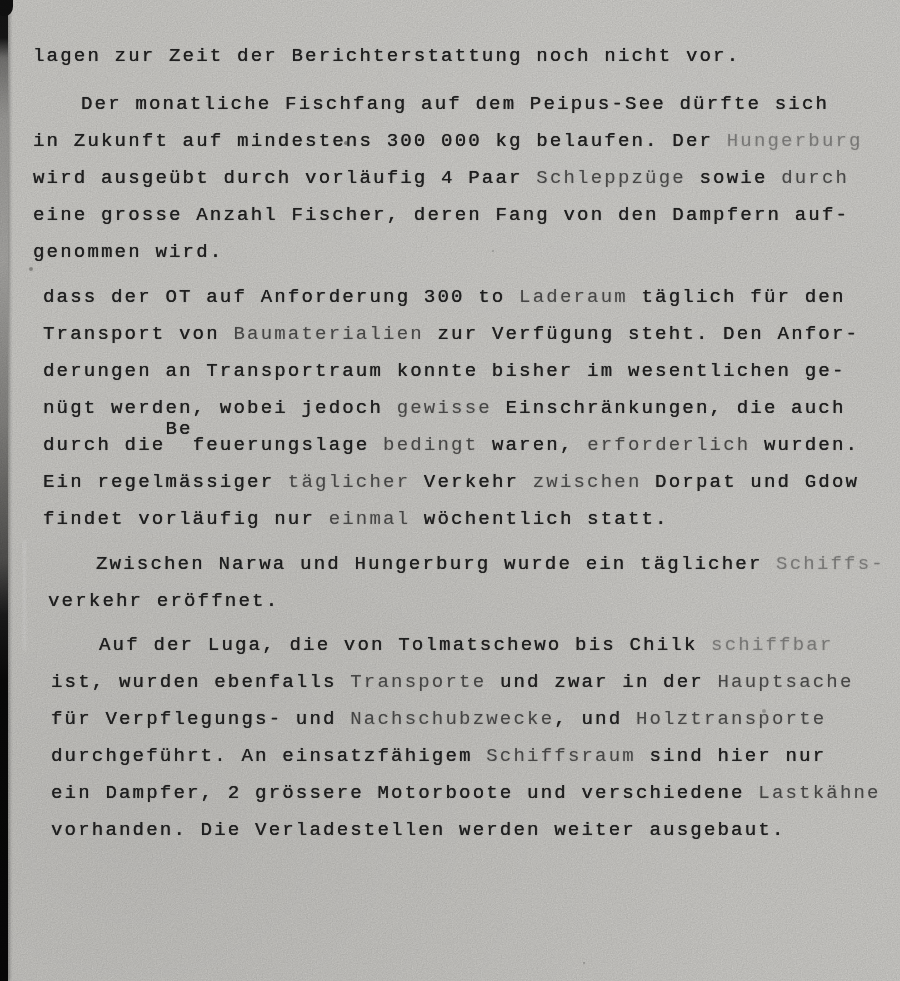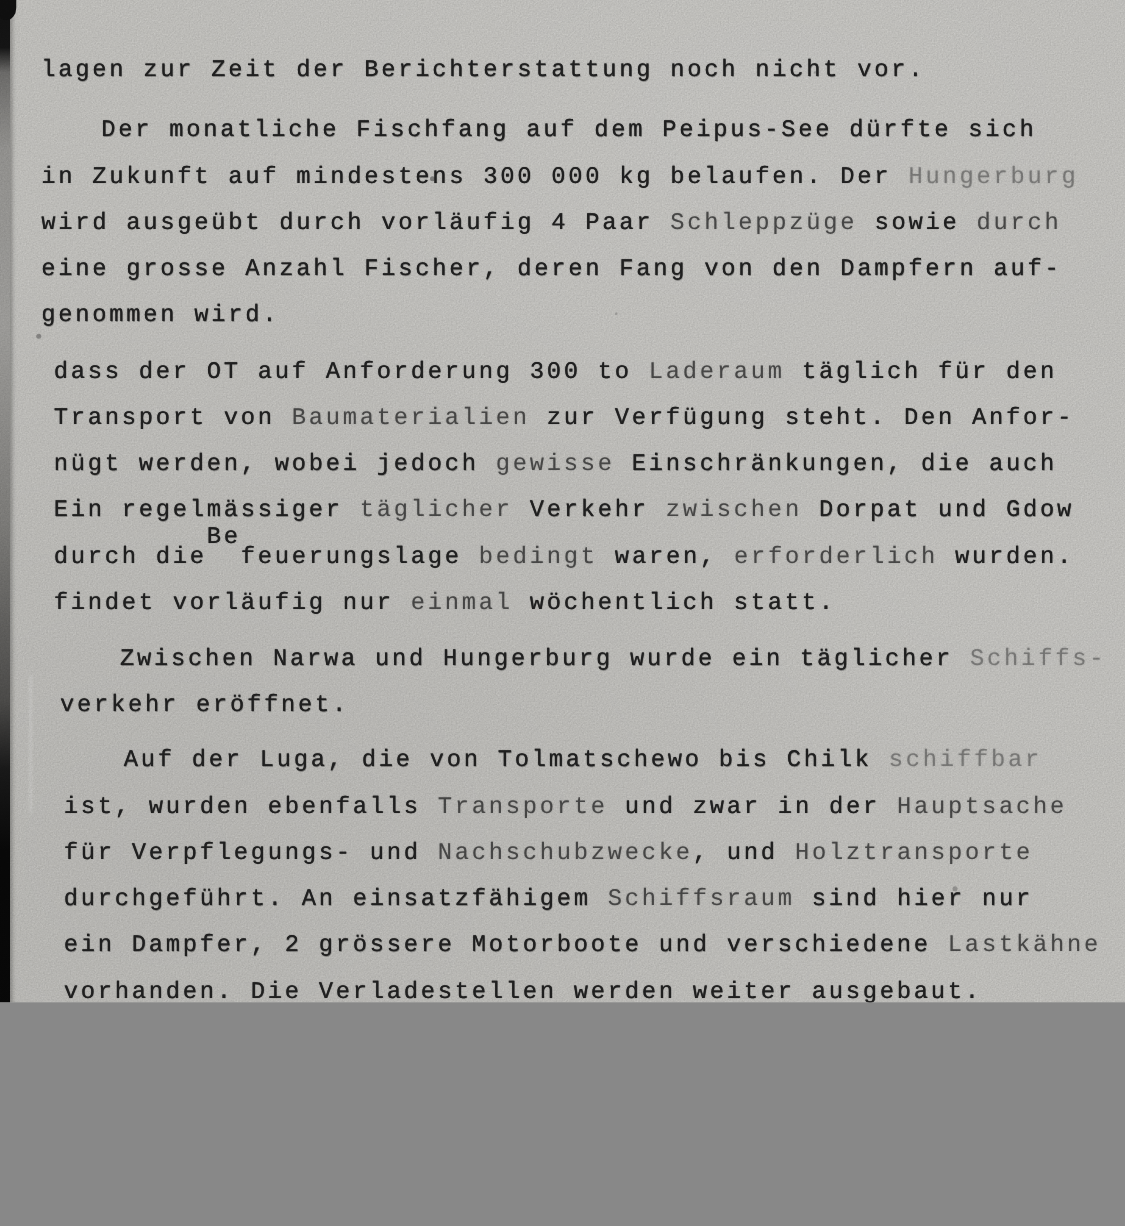--- a/index.html
+++ b/index.html
@@ -1,18 +1,18 @@
 <!DOCTYPE html>
 <html><head>
 <meta charset="utf-8">
 <style>
   html,body{margin:0;padding:0;background:#888;}
   .scan{
     position:relative;
-    width:900px;height:802px;
+    width:900px;height:981px;
     overflow:hidden;
     background-color:#d6d5d1;
     background-image:
       radial-gradient(ellipse 700px 450px at 68% 12%, rgba(255,255,255,0.10), rgba(255,255,255,0) 70%),
       radial-gradient(ellipse 900px 700px at 15% 85%, rgba(0,0,0,0.045), rgba(0,0,0,0) 70%),
       radial-gradient(ellipse 400px 300px at 90% 55%, rgba(255,255,255,0.06), rgba(255,255,255,0) 70%);
     font-family:"Liberation Mono","DejaVu Sans Mono",monospace;
   }
   .grain{position:absolute;left:0;top:0;width:100%;height:100%;pointer-events:none;}
   .edge-band{
@@ -70,23 +70,24 @@
       <div class="block">
         <div class="line indent"><span>Der monatliche Fischfang auf dem Peipus-See dürfte sich</span></div>
         <div class="line"><span>in Zukunft auf mindestens 300 000 kg belaufen. Der </span><span class="seg-faint">Hungerburg</span></div>
         <div class="line"><span>wird ausgeübt durch vorläufig 4 Paar </span><span class="seg-dim">Schleppzüge</span><span> sowie </span><span class="seg-dim">durch</span></div>
         <div class="line"><span>eine grosse Anzahl Fischer, deren Fang von den Dampfern auf-</span></div>
         <div class="line"><span>genommen wird.</span></div>
       </div>
       <div class="block">
         <div class="line"><span>dass der OT auf Anforderung 300 to </span><span class="seg-dim">Laderaum</span><span> täglich für den</span></div>
         <div class="line"><span>Transport von </span><span class="seg-dim">Baumaterialien</span><span> zur Verfügung steht. Den Anfor-</span></div>
+        <div class="line"><span>derungen an Transportraum konnte bisher im wesentlichen ge-</span></div>
         <div class="line"><span>nügt werden, wobei jedoch </span><span class="seg-dim">gewisse</span><span> Einschränkungen, die auch</span></div>
+        <div class="line"><span>durch die</span><span class="seg-sup">Be</span><span>feuerungslage </span><span class="seg-dim">bedingt</span><span> waren, </span><span class="seg-dim">erforderlich</span><span> wurden.</span></div>
         <div class="line"><span>Ein regelmässiger </span><span class="seg-dim">täglicher</span><span> Verkehr </span><span class="seg-dim">zwischen</span><span> Dorpat und Gdow</span></div>
-        <div class="line"><span>durch die</span><span class="seg-sup">Be</span><span>feuerungslage </span><span class="seg-dim">bedingt</span><span> waren, </span><span class="seg-dim">erforderlich</span><span> wurden.</span></div>
         <div class="line"><span>findet vorläufig nur </span><span class="seg-dim">einmal</span><span> wöchentlich statt.</span></div>
       </div>
       <div class="block">
         <div class="line indent"><span>Zwischen Narwa und Hungerburg wurde ein täglicher </span><span class="seg-faint">Schiffs-</span></div>
         <div class="line"><span>verkehr eröffnet.</span></div>
       </div>
       <div class="block">
         <div class="line indent"><span>Auf der Luga, die von Tolmatschewo bis Chilk </span><span class="seg-faint">schiffbar</span></div>
         <div class="line"><span>ist, wurden ebenfalls </span><span class="seg-dim">Transporte</span><span> und zwar in der </span><span class="seg-dim">Hauptsache</span></div>
         <div class="line"><span>für Verpflegungs- und </span><span class="seg-dim">Nachschubzwecke</span><span>, und </span><span class="seg-dim">Holztransporte</span></div>

